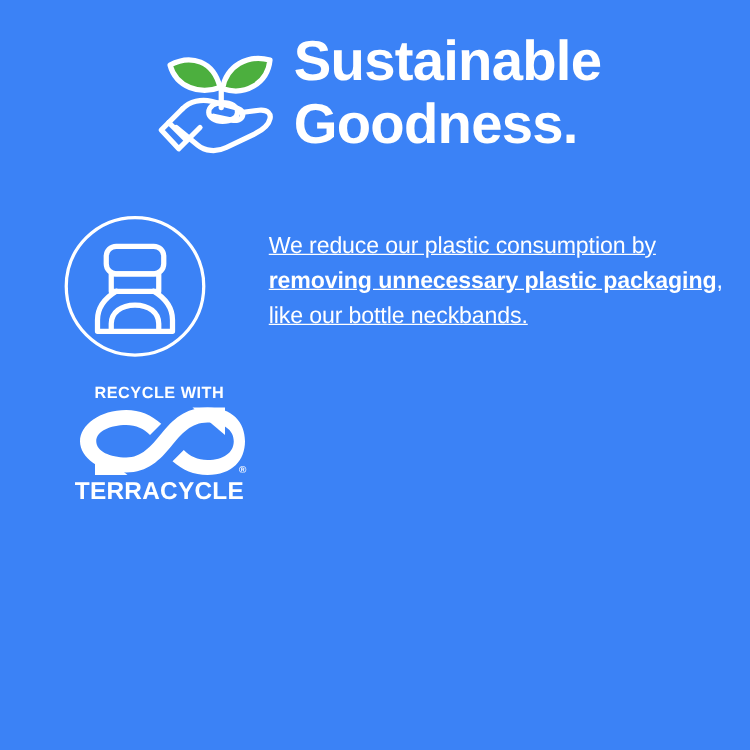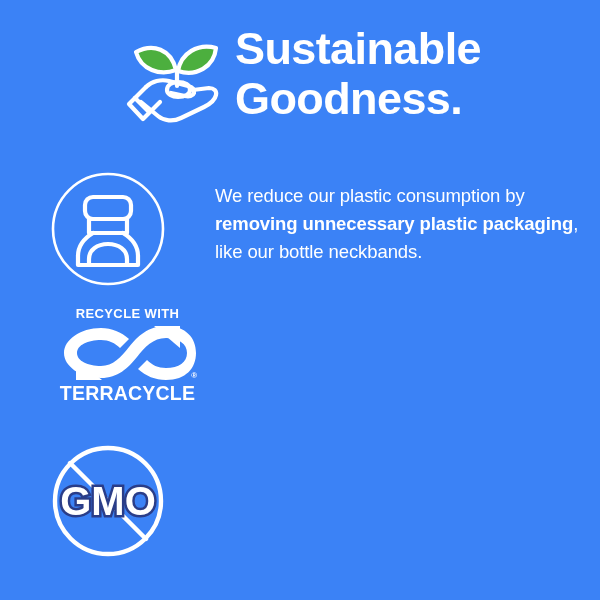--- a/index.html
+++ b/index.html
@@ -49,21 +49,21 @@
   }
 
   
   .row {
     position: absolute;
     left: 0;
     width: 600px;
     display: flex;
     align-items: flex-start;
   }
-  .row-1 { top: 168px; }
+  .row-1 { top: 168px; text-decoration: underline; }
   .row-2 { top: 306px; margin-left: 20px; }
   .row-3 { top: 440px; }
 
   .icon-cell {
     width: 215px;
     flex: 0 0 215px;
     display: flex;
     align-items: flex-start;
     justify-content: center;
     padding-top: 2px;
@@ -224,24 +224,15 @@
         </span>
         <span class="tc-bottom-wrap">
           <span class="tc-bottom">TERRACYCLE</span>
           <span class="tc-reg">®</span>
         </span>
       </div>
     </div>
   </div>
 
   <div class="row row-3">
-    <div class="icon-cell">
-      <span>
-        <svg viewBox="0 0 118 118" width="118" height="118" aria-hidden="true">
-          <circle cx="59" cy="59" r="53" fill="none" stroke="#ffffff" stroke-width="4.4"></circle>
-          <line x1="21" y1="21" x2="97" y2="97" stroke="#ffffff" stroke-width="4.4" stroke-linecap="round"></line>
-          <text x="59" y="73" text-anchor="middle" font-family="Liberation Sans, sans-serif" font-size="40" font-weight="700" fill="#ffffff" stroke="#2a3d88" stroke-width="5" paint-order="stroke">GMO</text>
-        </svg>
-      </span>
-    </div>
   </div>
 
 </div>
 
 </body></html>

